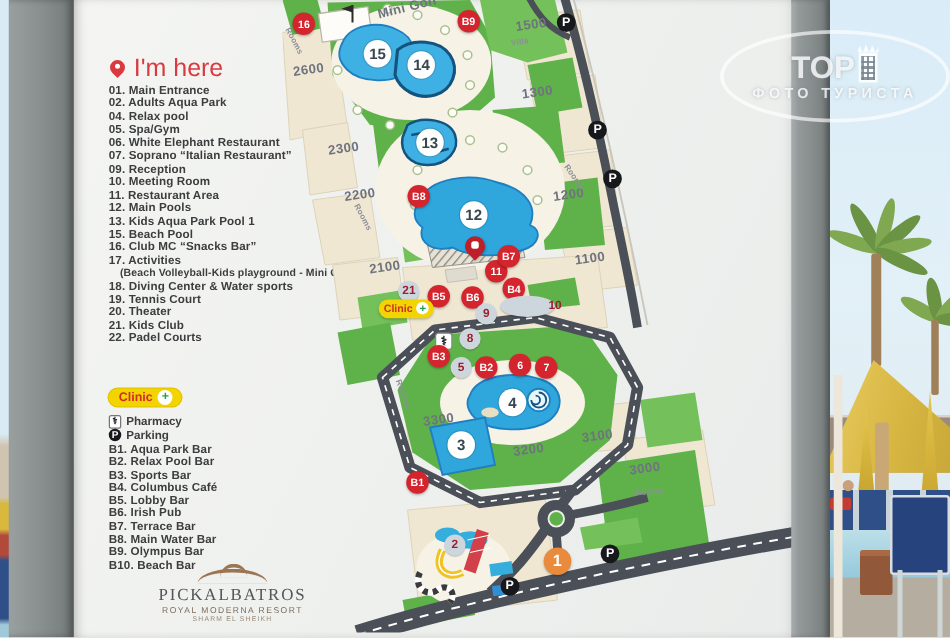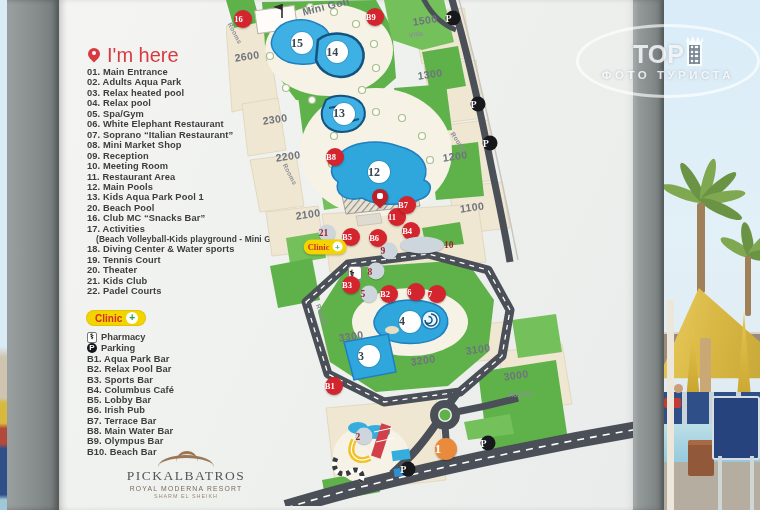--- a/index.html
+++ b/index.html
@@ -79,22 +79,22 @@
     border-radius:50% 50% 0 0/100% 100% 0 0;position:relative;}
   .logo .arc::after{content:"";position:absolute;left:18px;top:-7px;width:22px;height:8px;
     border-top:3px solid #9b7653;border-radius:50% 50% 0 0/100% 100% 0 0;}
   .logo .name{font-family:"Liberation Serif",serif;font-size:13.5px;letter-spacing:1.5px;color:#55555a;}
   .logo .sub{font-size:6.8px;letter-spacing:1.2px;color:#7a6a58;margin-top:1px;}
   .logo .loc{font-size:5.4px;letter-spacing:1px;color:#9a8a76;margin-top:1px;}
 
   
   .map{position:absolute;left:226px;top:0;width:418px;height:506px;}
   .map svg{position:absolute;left:0;top:0;}
-  .mk{position:absolute;display:flex;align-items:center;justify-content:flex-start;border-radius:50%;
-    font-weight:bold;transform:translate(-50%,-50%);white-space:nowrap;font-family:Liberation Serif, serif;}
+  .mk{position:absolute;display:flex;align-items:center;justify-content:center;border-radius:50%;
+    font-weight:bold;transform:translate(-50%,-50%);white-space:nowrap;}
   .mk.t-red{width:18px;height:18px;background:#d4252e;color:#fff;font-size:8.5px;box-shadow:0 1px 2px rgba(0,0,0,.3);}
   .mk.t-gray{width:17px;height:17px;background:#ccd6dc;color:#9c1f2e;font-size:9.5px;box-shadow:0 1px 1px rgba(0,0,0,.2);}
   .mk.t-pool{width:22px;height:22px;background:#fff;color:#37474f;font-size:12px;box-shadow:0 0 0 1px rgba(0,0,0,.12);}
   .mk.t-orange{width:22px;height:22px;background:#e98a3c;color:#fff;font-size:13px;box-shadow:0 1px 2px rgba(0,0,0,.3);}
   .mk.t-park{width:15px;height:15px;background:#17181c;color:#fff;font-size:10px;}
   .mk.t-clinic{height:15px;background:#f2d500;border-radius:9px;color:#d42b2b;font-size:8.5px;
     padding:0 4px;gap:3px;box-shadow:0 1px 2px rgba(0,0,0,.25);}
   .mk.t-clinic::after{content:"+";display:flex;align-items:center;justify-content:center;width:10px;height:10px;
     border-radius:50%;background:#fff;color:#1d9e48;font-size:9px;font-weight:bold;}
   .mk.t-medic{width:14px;height:14px;background:#fff;border:1px solid #888;border-radius:3px;color:#222;font-size:10px;}
@@ -172,32 +172,30 @@
 
     <div class="legend">
       <div class="legend-title">
         <span class="pin-ico"></span>
         <span>I'm here</span>
       </div>
       <div class="lg-list">
 
       <div class="lg-row"><span>01. Main Entrance</span></div>
           <div class="lg-row"><span>02. Adults Aqua Park</span></div>
-          <div class="lg-row"><span>03. Relax heated pool</span></div>
           <div class="lg-row"><span>04. Relax pool</span></div>
           <div class="lg-row"><span>05. Spa/Gym</span></div>
           <div class="lg-row"><span>06. White Elephant Restaurant</span></div>
           <div class="lg-row"><span>07. Soprano “Italian Restaurant”</span></div>
-          <div class="lg-row"><span>08. Mini Market Shop</span></div>
           <div class="lg-row"><span>09. Reception</span></div>
           <div class="lg-row"><span>10. Meeting Room</span></div>
           <div class="lg-row"><span>11. Restaurant Area</span></div>
           <div class="lg-row"><span>12. Main Pools</span></div>
           <div class="lg-row"><span>13. Kids Aqua Park Pool 1</span></div>
-          <div class="lg-row"><span>20. Beach Pool</span></div>
+          <div class="lg-row"><span>15. Beach Pool</span></div>
           <div class="lg-row"><span>16. Club MC “Snacks Bar”</span></div>
           <div class="lg-row"><span>17. Activities</span></div>
           <div class="lg-row t-indent"><span>(Beach Volleyball-Kids playground - Mini Golf)</span></div>
           <div class="lg-row"><span>18. Diving Center &amp; Water sports</span></div>
           <div class="lg-row"><span>19. Tennis Court</span></div>
           <div class="lg-row"><span>20. Theater</span></div>
           <div class="lg-row"><span>21. Kids Club</span></div>
           <div class="lg-row"><span>22. Padel Courts</span></div>
         </div>
       <div class="clinic-pill">

